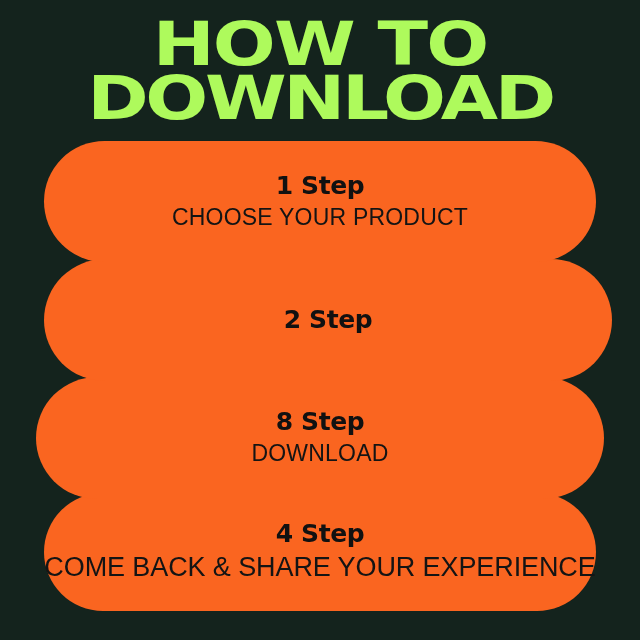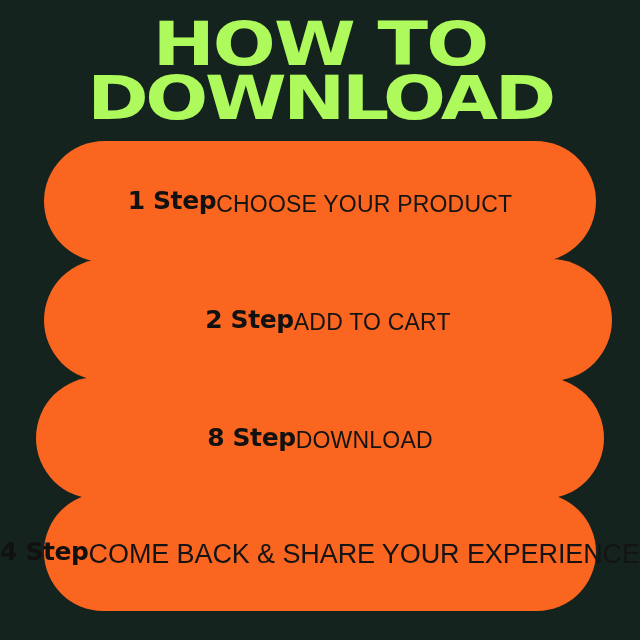--- a/index.html
+++ b/index.html
@@ -89,23 +89,23 @@
     z-index: 2;
   }
   .pill-4 {
     left: 44px;  top: 352px; width: 552px; height: 118px;
     border-radius: 72px;
     z-index: 1;
   }
 
   .step-inner {
     display: flex;
-    flex-direction: row;
+    flex-direction: column;
     align-items: center;
-    justify-content: center;
+    justify-content: space-between;
     width: 100%;
     padding: 0 14px;
     box-sizing: border-box;
   }
 
   .step-number {
     font-family: "DejaVu Sans", sans-serif;
     font-weight: 900;
     font-size: 25px;
     letter-spacing: -0.4px;
@@ -147,21 +147,20 @@
     <div class="step-pill pill-1">
       <div class="step-inner">
         <div class="step-number">1 Step</div>
         <div class="step-desc">CHOOSE YOUR PRODUCT</div>
       </div>
     </div>
 
     <div class="step-pill pill-2">
       <div class="step-inner">
         <div class="step-number">2 Step</div>
-        <div class="step-desc">ADD TO CART</div>
       </div>
     </div>
 
     <div class="step-pill pill-3">
       <div class="step-inner">
         <div class="step-number">8 Step</div>
         <div class="step-desc">DOWNLOAD</div>
       </div>
     </div>
 

